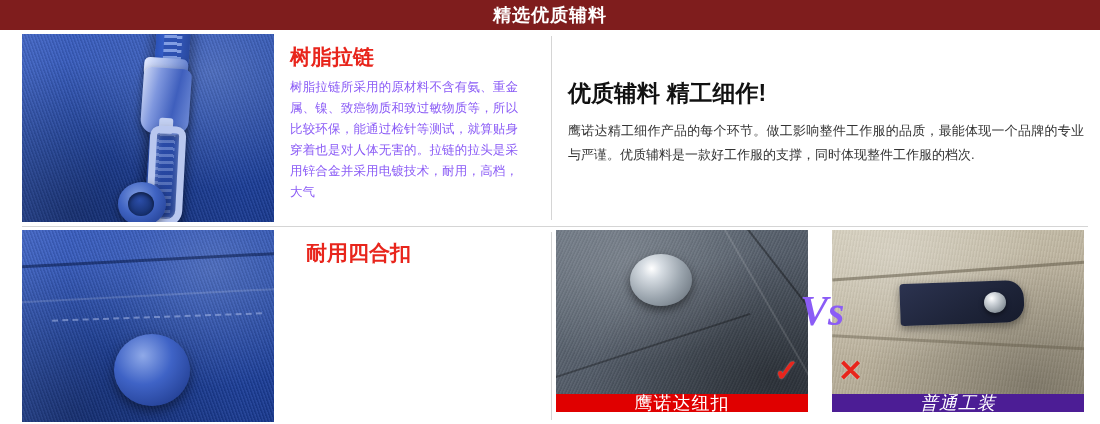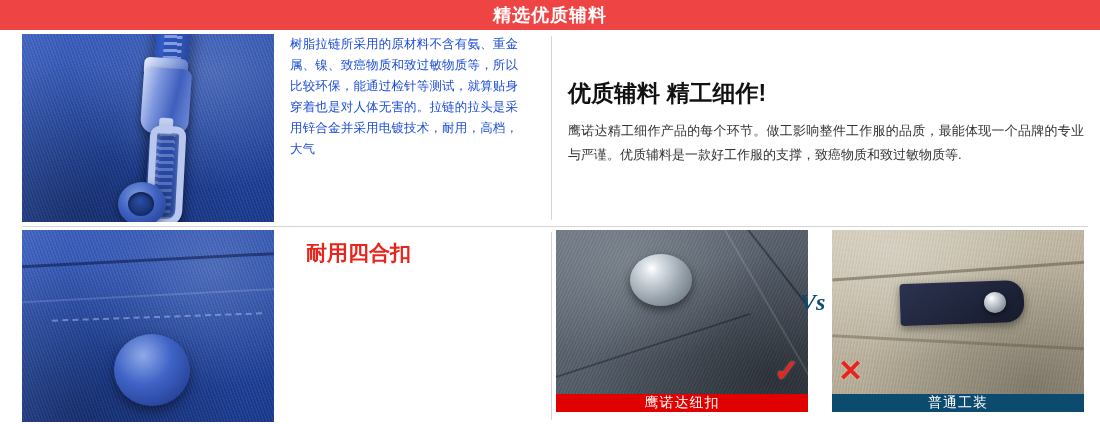--- a/index.html
+++ b/index.html
@@ -16,21 +16,21 @@
     position: relative;
     width: 1100px; height: 424px;
     background: #ffffff;
   }
 
   
   .banner {
     position: absolute;
     left: 0; top: 0;
     width: 1100px; height: 30px;
-    background: #ef4444;
+    background: #7f1d1d;
     display: flex;
     align-items: center;
     justify-content: center;
   }
   .banner-title {
     color: #ffffff;
     font-size: 18px;
     font-weight: bold;
     letter-spacing: 1px;
     line-height: 1;
@@ -142,21 +142,21 @@
     width: 248px; height: 188px;
   }
   .sec-title {
     color: #e8251c;
     font-size: 21px;
     font-weight: bold;
     margin: 12px 0 10px 0;
     line-height: 1;
   }
   .sec-body {
-    color: #1d4ed8;
+    color: #8b5cf6;
     font-size: 12.5px;
     line-height: 21px;
     text-align: justify;
     width: 228px;
   }
 
   
   .v-divider {
     position: absolute;
     left: 551px; top: 2px;
@@ -319,27 +319,27 @@
     background: radial-gradient(circle at 35% 30%, #ffffff 0%, #d4d9de 25%, #8e979f 70%, #5b646d 100%);
     box-shadow: 0 2px 5px rgba(0,0,0,0.5);
   }
 
   .cmp-label {
     position: absolute;
     left: 0; top: 164px;
     width: 252px; height: 18px;
     background: #e00000;
     color: #ffffff;
-    font-size: 14px;
+    font-size: 18px;
     display: flex;
     align-items: center;
     justify-content: center;
     letter-spacing: 1px;
   }
-  .cmp-bad .cmp-label { background: #0c4a6e; }
+  .cmp-bad .cmp-label { background: #4c1d95; font-style: italic; }
 
   .mark-check {
     position: absolute;
     left: 218px; top: 126px;
     color: #e8251c;
     font-size: 30px;
     font-weight: bold;
     line-height: 1;
     text-shadow: 0 0 2px rgba(255,255,255,0.5);
   }
@@ -349,22 +349,22 @@
     color: #e8251c;
     font-size: 30px;
     font-weight: bold;
     line-height: 1;
     text-shadow: 0 0 2px rgba(255,255,255,0.5);
   }
 
   .vs-badge {
     position: absolute;
     left: 800px; top: 290px;
-    color: #0c4a6e;
-    font-size: 24px;
+    color: #8b5cf6;
+    font-size: 42px;
     font-weight: bold;
     font-style: italic;
     line-height: 1;
     font-family: "Liberation Serif", serif;
   }
 </style>
 </head>
 <body>
 
 <div class="page">
@@ -381,28 +381,29 @@
       <div class="zip-teeth"></div>
       <div class="zip-slider-top"></div>
       <div class="zip-slider"></div>
       <div class="zip-pull-neck"></div>
       <div class="zip-pull"></div>
       <div class="zip-snap"></div>
       <div class="zip-snap-ring"></div>
     </div>
 
     <div class="text-zipper">
+      <div class="sec-title">树脂拉链</div>
       <div class="sec-body">树脂拉链所采用的原材料不含有氨、重金属、镍、致癌物质和致过敏物质等，所以比较环保，能通过检针等测试，就算贴身穿着也是对人体无害的。拉链的拉头是采用锌合金并采用电镀技术，耐用，高档，大气</div>
     </div>
 
     <div class="v-divider"></div>
 
     <div class="promo">
       <div class="promo-title">优质辅料 精工细作!</div>
-      <div class="promo-body">鹰诺达精工细作产品的每个环节。做工影响整件工作服的品质，最能体现一个品牌的专业与严谨。优质辅料是一款好工作服的支撑，致癌物质和致过敏物质等.</div>
+      <div class="promo-body">鹰诺达精工细作产品的每个环节。做工影响整件工作服的品质，最能体现一个品牌的专业与严谨。优质辅料是一款好工作服的支撑，同时体现整件工作服的档次.</div>
     </div>
   </div>
 
   <div class="h-divider"></div>
 
   <div class="row-bottom">
 
     <div class="photo-snap">
       <div class="fabric-blue"></div>
       <div class="pocket-line"></div>

